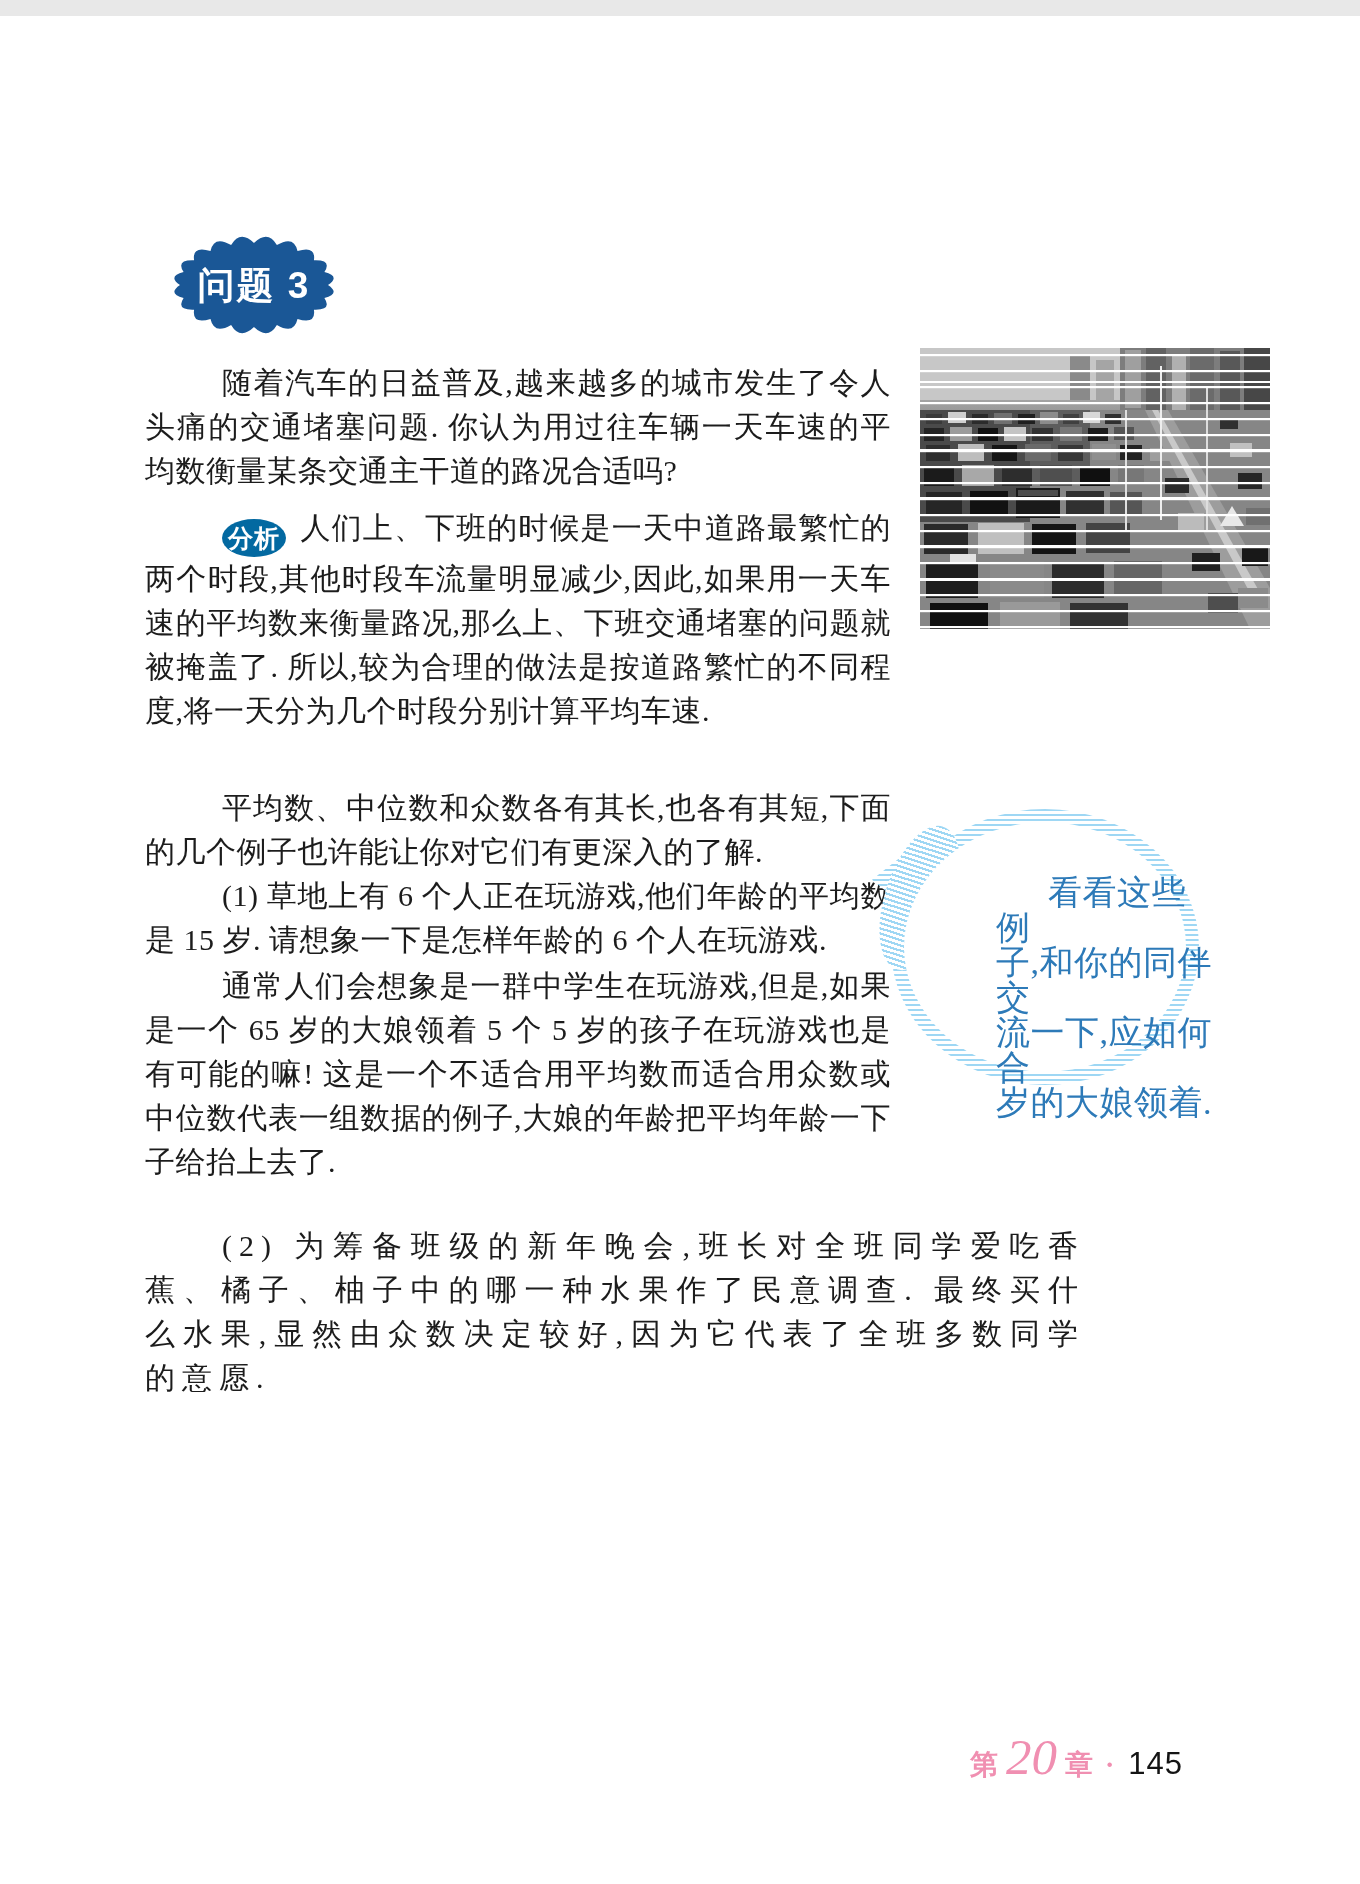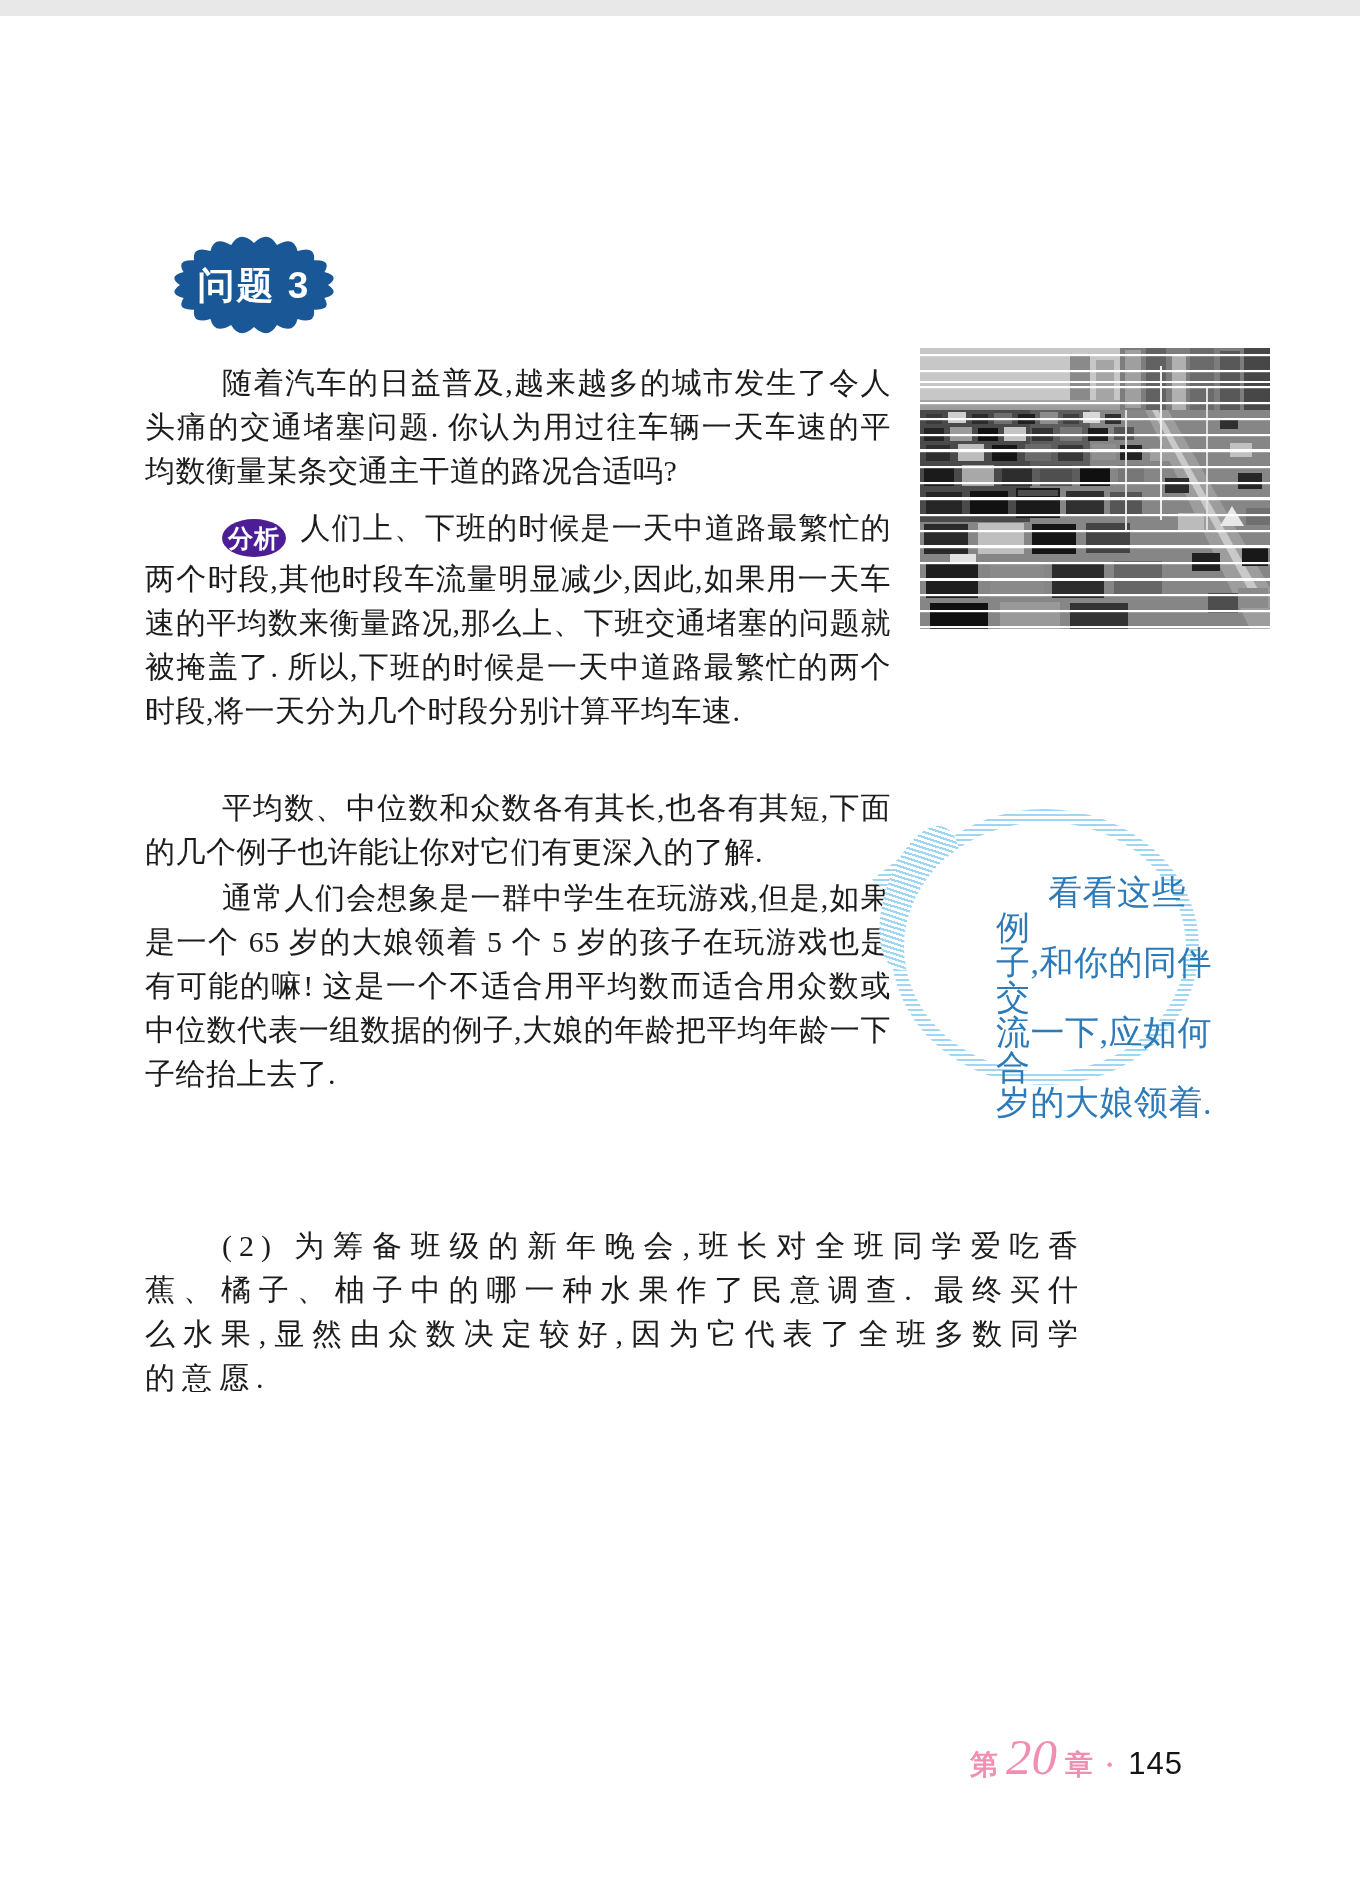--- a/index.html
+++ b/index.html
@@ -25,21 +25,21 @@
   }
   .p1{margin-top:0;}
   .p2{margin-top:13px;}
   .p3{margin-top:53px;}
   .p4{margin-top:0;}
   .p5{margin-top:2px;}
   .wide{position:absolute;left:145px;width:940px;}
   .wide .para{letter-spacing:7px;}
   .analysis-badge{
     display:inline-flex;align-items:center;justify-content:center;
-    width:64px;height:38px;border-radius:50%;background:#4c1d95;
+    width:64px;height:38px;border-radius:50%;background:#0369a1;
     color:#fff;font-weight:bold;font-size:25px;letter-spacing:1px;
     font-family:"Liberation Sans","DejaVu Sans",sans-serif;
     vertical-align:-9px;margin-right:14px;text-indent:0;
   }
   
   .photo{position:absolute;left:920px;top:332px;width:350px;height:281px;}
   
   .bubble{position:absolute;left:891px;top:793px;width:308px;height:276px;}
   .bubble .ring{
     position:absolute;inset:0;border-radius:50%;
@@ -190,22 +190,23 @@
     <rect x="0" y="33" width="350" height="2" fill="#ffffff"></rect>
     <rect x="0" y="101" width="350" height="2" fill="#ffffff"></rect>
     <rect x="0" y="149" width="350" height="2" fill="#ffffff"></rect>
     <rect x="0" y="197" width="350" height="2" fill="#ffffff"></rect>
     <rect x="0" y="231" width="350" height="2" fill="#ffffff"></rect>
     <rect x="0" y="262" width="350" height="2" fill="#ffffff"></rect>
   </svg>
 
   <div class="col" style="top:345px;">
     <p class="para p1">随着汽车的日益普及,越来越多的城市发生了令人头痛的交通堵塞问题. 你认为用过往车辆一天车速的平均数衡量某条交通主干道的路况合适吗?</p>
-    <p class="para p2"><span class="analysis-badge">分析</span><span>人们上、下班的时候是一天中道路最繁忙的两个时段,其他时段车流量明显减少,因此,如果用一天车速的平均数来衡量路况,那么上、下班交通堵塞的问题就被掩盖了. 所以,下班的时候是一天中道路最繁忙的两个时段,将一天分为几个时段分别计算平均车速.</span></p>
+    <p class="para p2"><span class="analysis-badge">分析</span><span>人们上、下班的时候是一天中道路最繁忙的两个时段,其他时段车流量明显减少,因此,如果用一天车速的平均数来衡量路况,那么上、下班交通堵塞的问题就被掩盖了. 所以,较为合理的做法是按道路繁忙的不同程度,将一天分为几个时段分别计算平均车速.</span></p>
     <p class="para p3">平均数、中位数和众数各有其长,也各有其短,下面的几个例子也许能让你对它们有更深入的了解.</p>
+    <p class="para p4">(1) 草地上有 6 个人正在玩游戏,他们年龄的平均数是 15 岁. 请想象一下是怎样年龄的 6 个人在玩游戏.</p>
     <p class="para p5">通常人们会想象是一群中学生在玩游戏,但是,如果是一个 65 岁的大娘领着 5 个 5 岁的孩子在玩游戏也是有可能的嘛! 这是一个不适合用平均数而适合用众数或中位数代表一组数据的例子,大娘的年龄把平均年龄一下子给抬上去了.</p>
   </div>
 
   <div class="wide" style="top:1208px;">
     <p class="para">(2) 为筹备班级的新年晚会,班长对全班同学爱吃香蕉、橘子、柚子中的哪一种水果作了民意调查. 最终买什么水果,显然由众数决定较好,因为它代表了全班多数同学的意愿.</p>
   </div>
 
   <div class="bubble-tail"></div>
   <div class="bubble">
     <div class="ring"></div>

